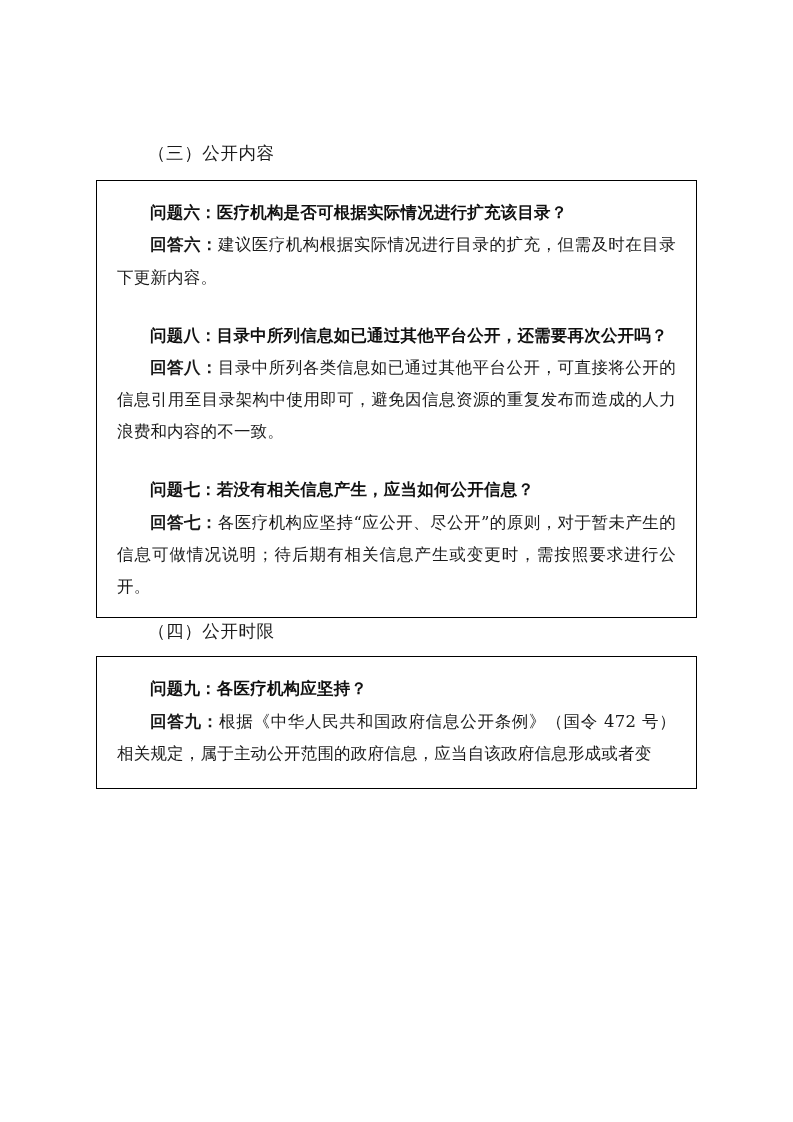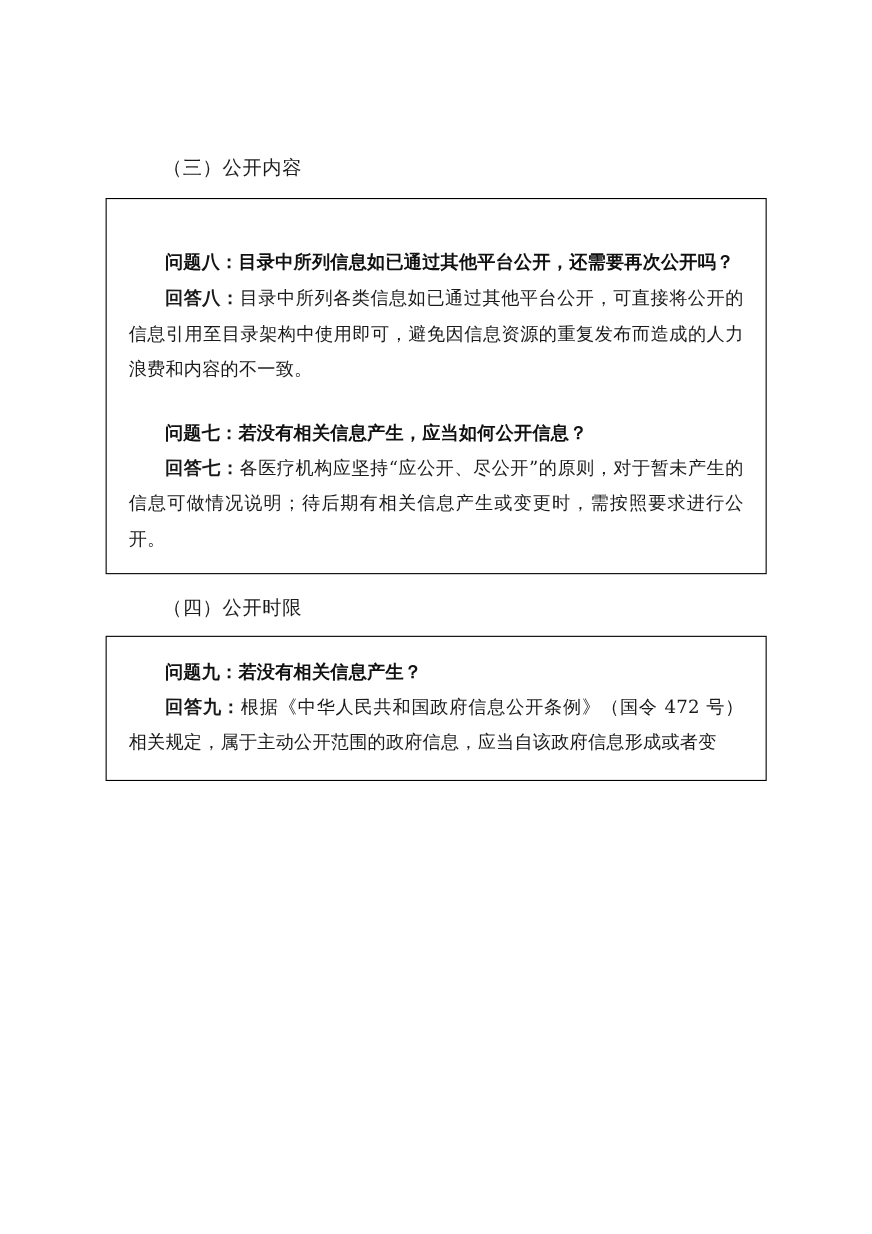--- a/index.html
+++ b/index.html
@@ -27,21 +27,20 @@
   .section-heading {
     font-size: 17.5px;
     line-height: 1.5;
     letter-spacing: 0.6px;
     margin: 0 0 14px 0;
     padding-left: 52px;
     font-weight: 400;
     color: #1a1a1a;
   }
   .section-heading.second {
-    margin-top: 18px;
     margin-bottom: 12px;
   }
   .box {
     border: 1.3px solid #000000;
     box-sizing: border-box;
     padding: 16px 20px 16px 20px;
   }
   .box.first { padding-bottom: 10px; }
   .qa-block { margin-bottom: 2px; }
   .qa-block.gap { margin-top: 26px; }
@@ -70,36 +69,40 @@
 </style>
 </head>
 <body>
 
 <div class="page">
 
   <h2 class="section-heading">（三）公开内容</h2>
 
   <div class="box first">
 
+    <div class="qa-block">
+      <p class="q-line"><span>问题六：</span><span>医疗机构是否可根据实际情况进行扩充该目录？</span></p>
+      <p class="a-line"><span class="lead">回答六：</span><span>建议医疗机构根据实际情况进行目录的扩充，但需及时在目录下更新内容。</span></p>
+    </div>
 
     <div class="qa-block gap">
       <p class="q-line"><span>问题八：</span><span>目录中所列信息如已通过其他平台公开，还需要再次公开吗？</span></p>
       <p class="a-line"><span class="lead">回答八：</span><span>目录中所列各类信息如已通过其他平台公开，可直接将公开的信息引用至目录架构中使用即可，避免因信息资源的重复发布而造成的人力浪费和内容的不一致。</span></p>
     </div>
 
     <div class="qa-block gap">
       <p class="q-line"><span>问题七：</span><span>若没有相关信息产生，应当如何公开信息？</span></p>
       <p class="a-line"><span class="lead">回答七：</span><span>各医疗机构应坚持“应公开、尽公开”的原则，对于暂未产生的信息可做情况说明；待后期有相关信息产生或变更时，需按照要求进行公开。</span></p>
     </div>
 
     <div class="box-bottom-spacer"></div>
   </div>
 
   <h2 class="section-heading second">（四）公开时限</h2>
 
   <div class="box">
     <div class="qa-block">
-      <p class="q-line"><span>问题九：</span><span>若没有相关信息产生？</span></p>
+      <p class="q-line"><span>问题九：</span><span>各医疗机构应坚持？</span></p>
       <p class="a-line"><span class="lead">回答九：</span><span>根据《中华人民共和国政府信息公开条例》（国令 472 号）相关规定，属于主动公开范围的政府信息，应当自该政府信息形成或者变</span></p>
     </div>
   </div>
 
 </div>
 
 </body></html>

